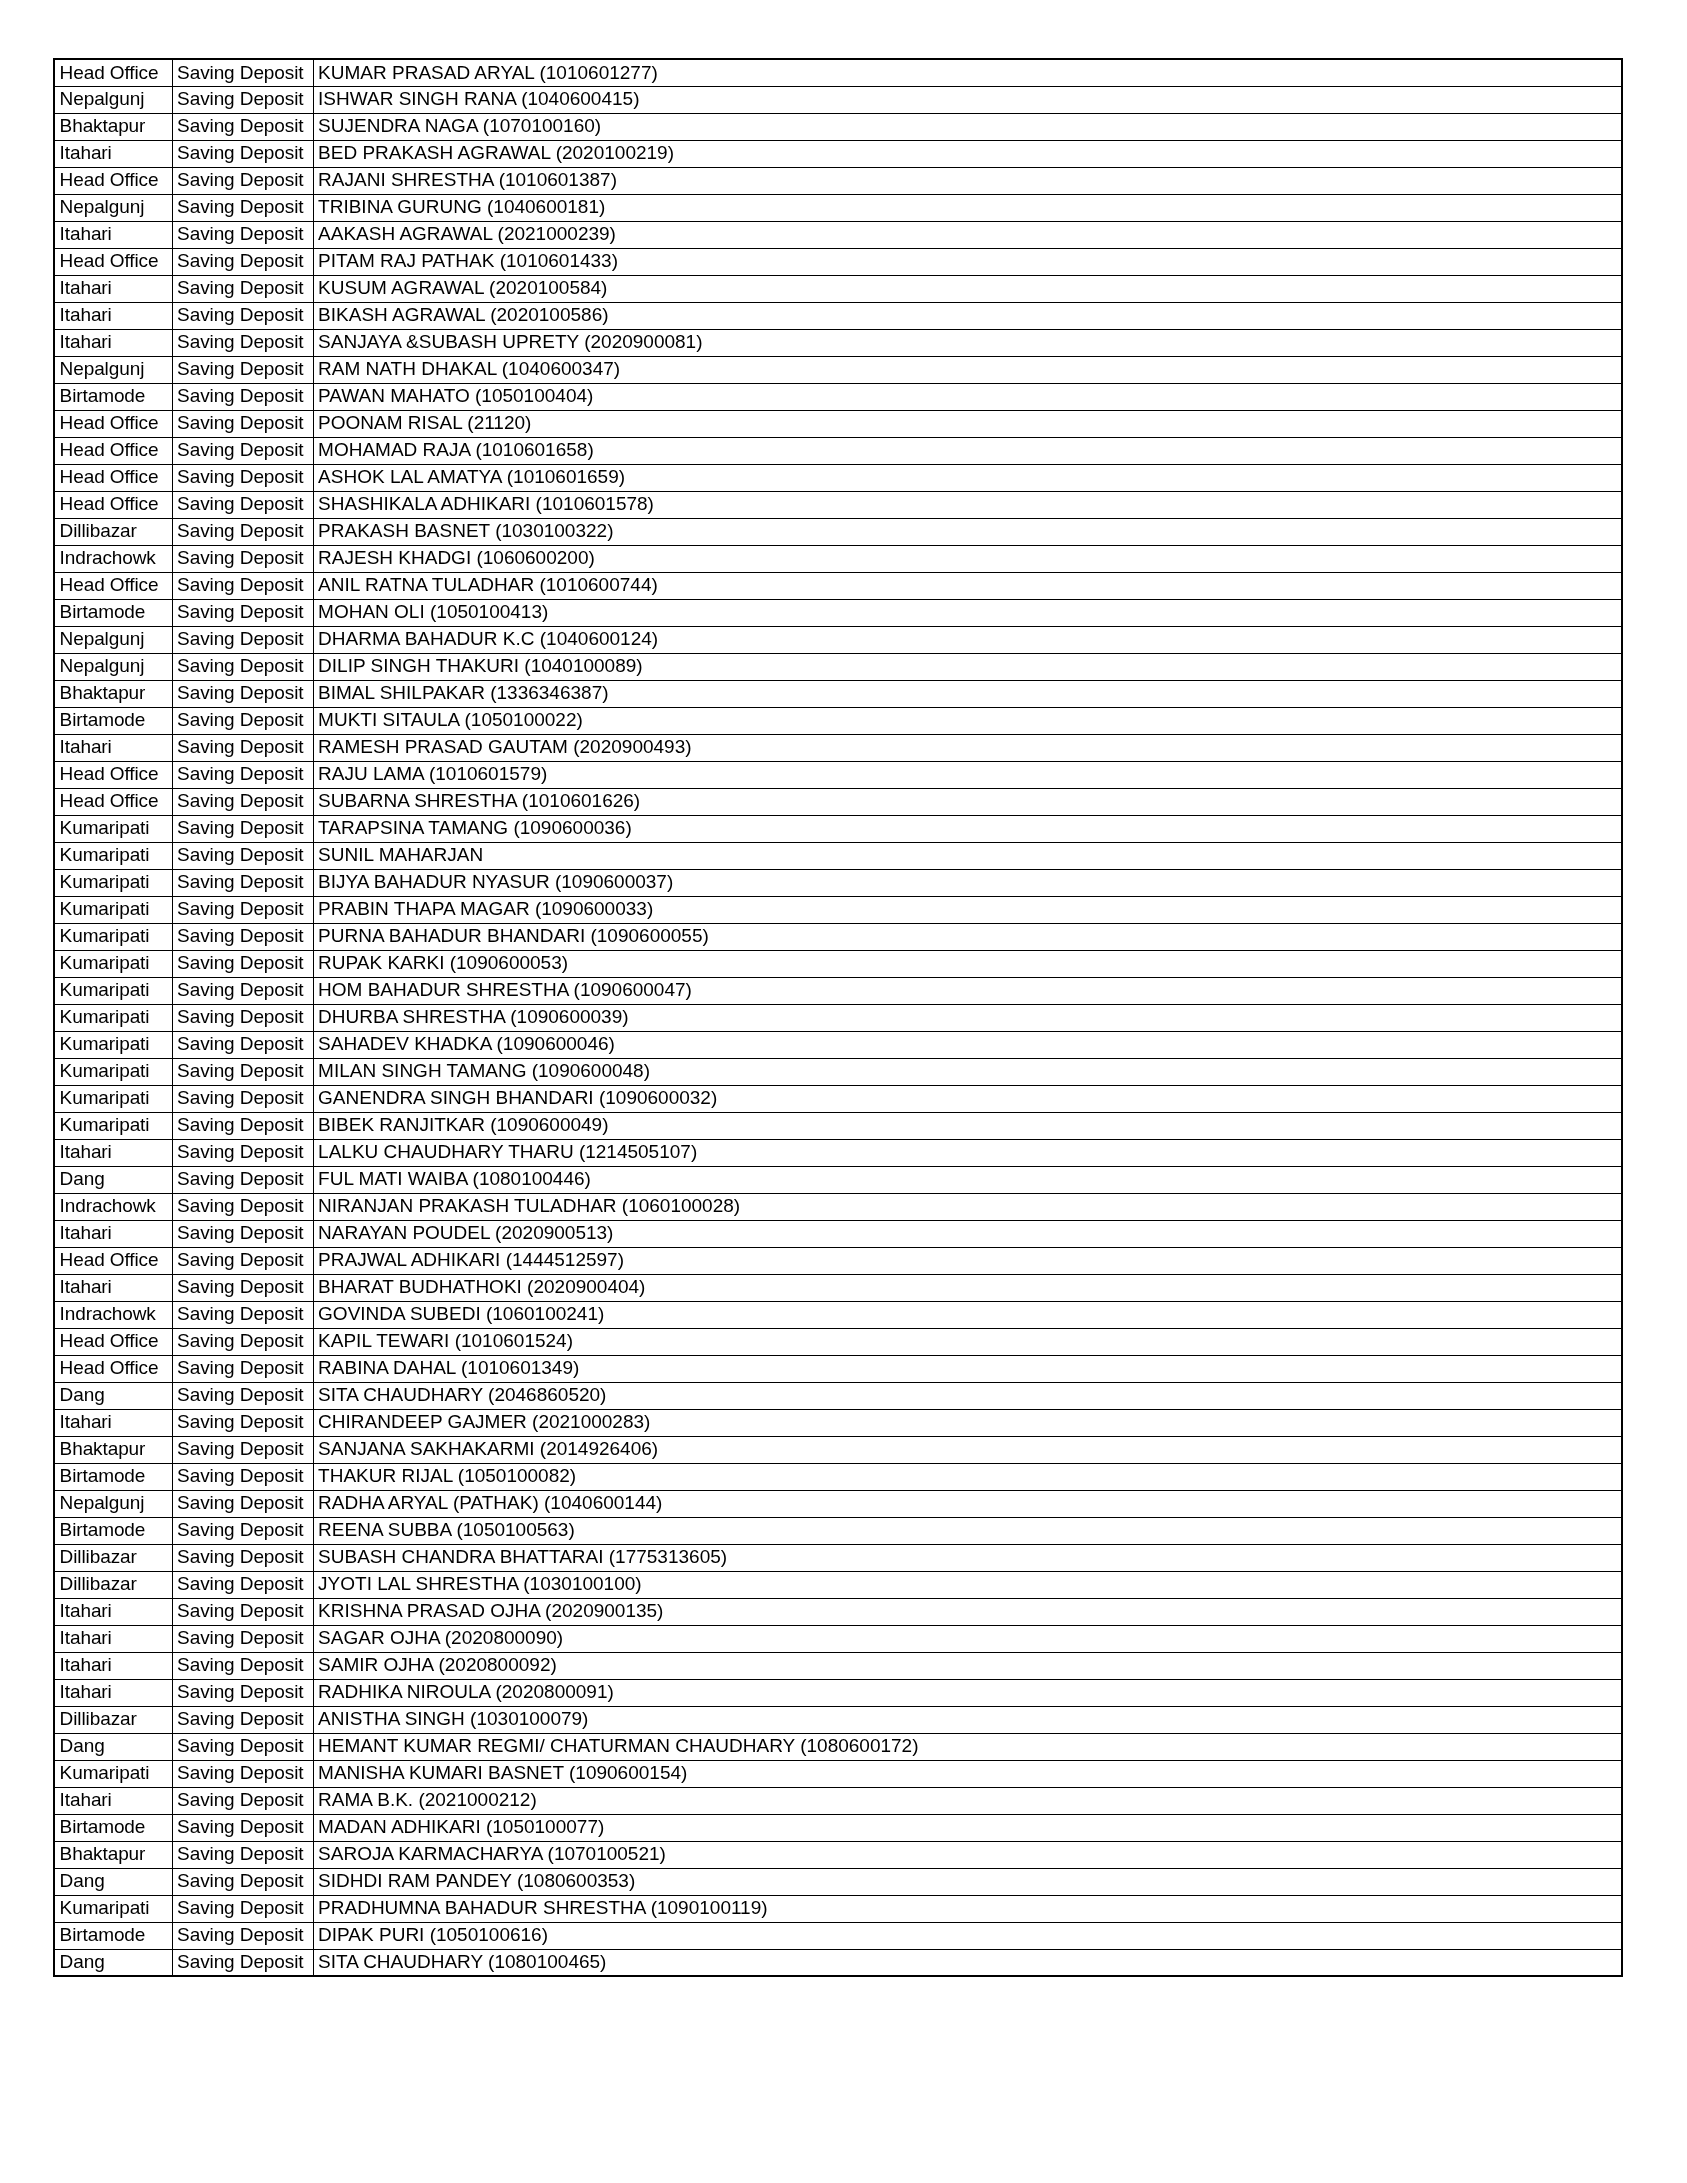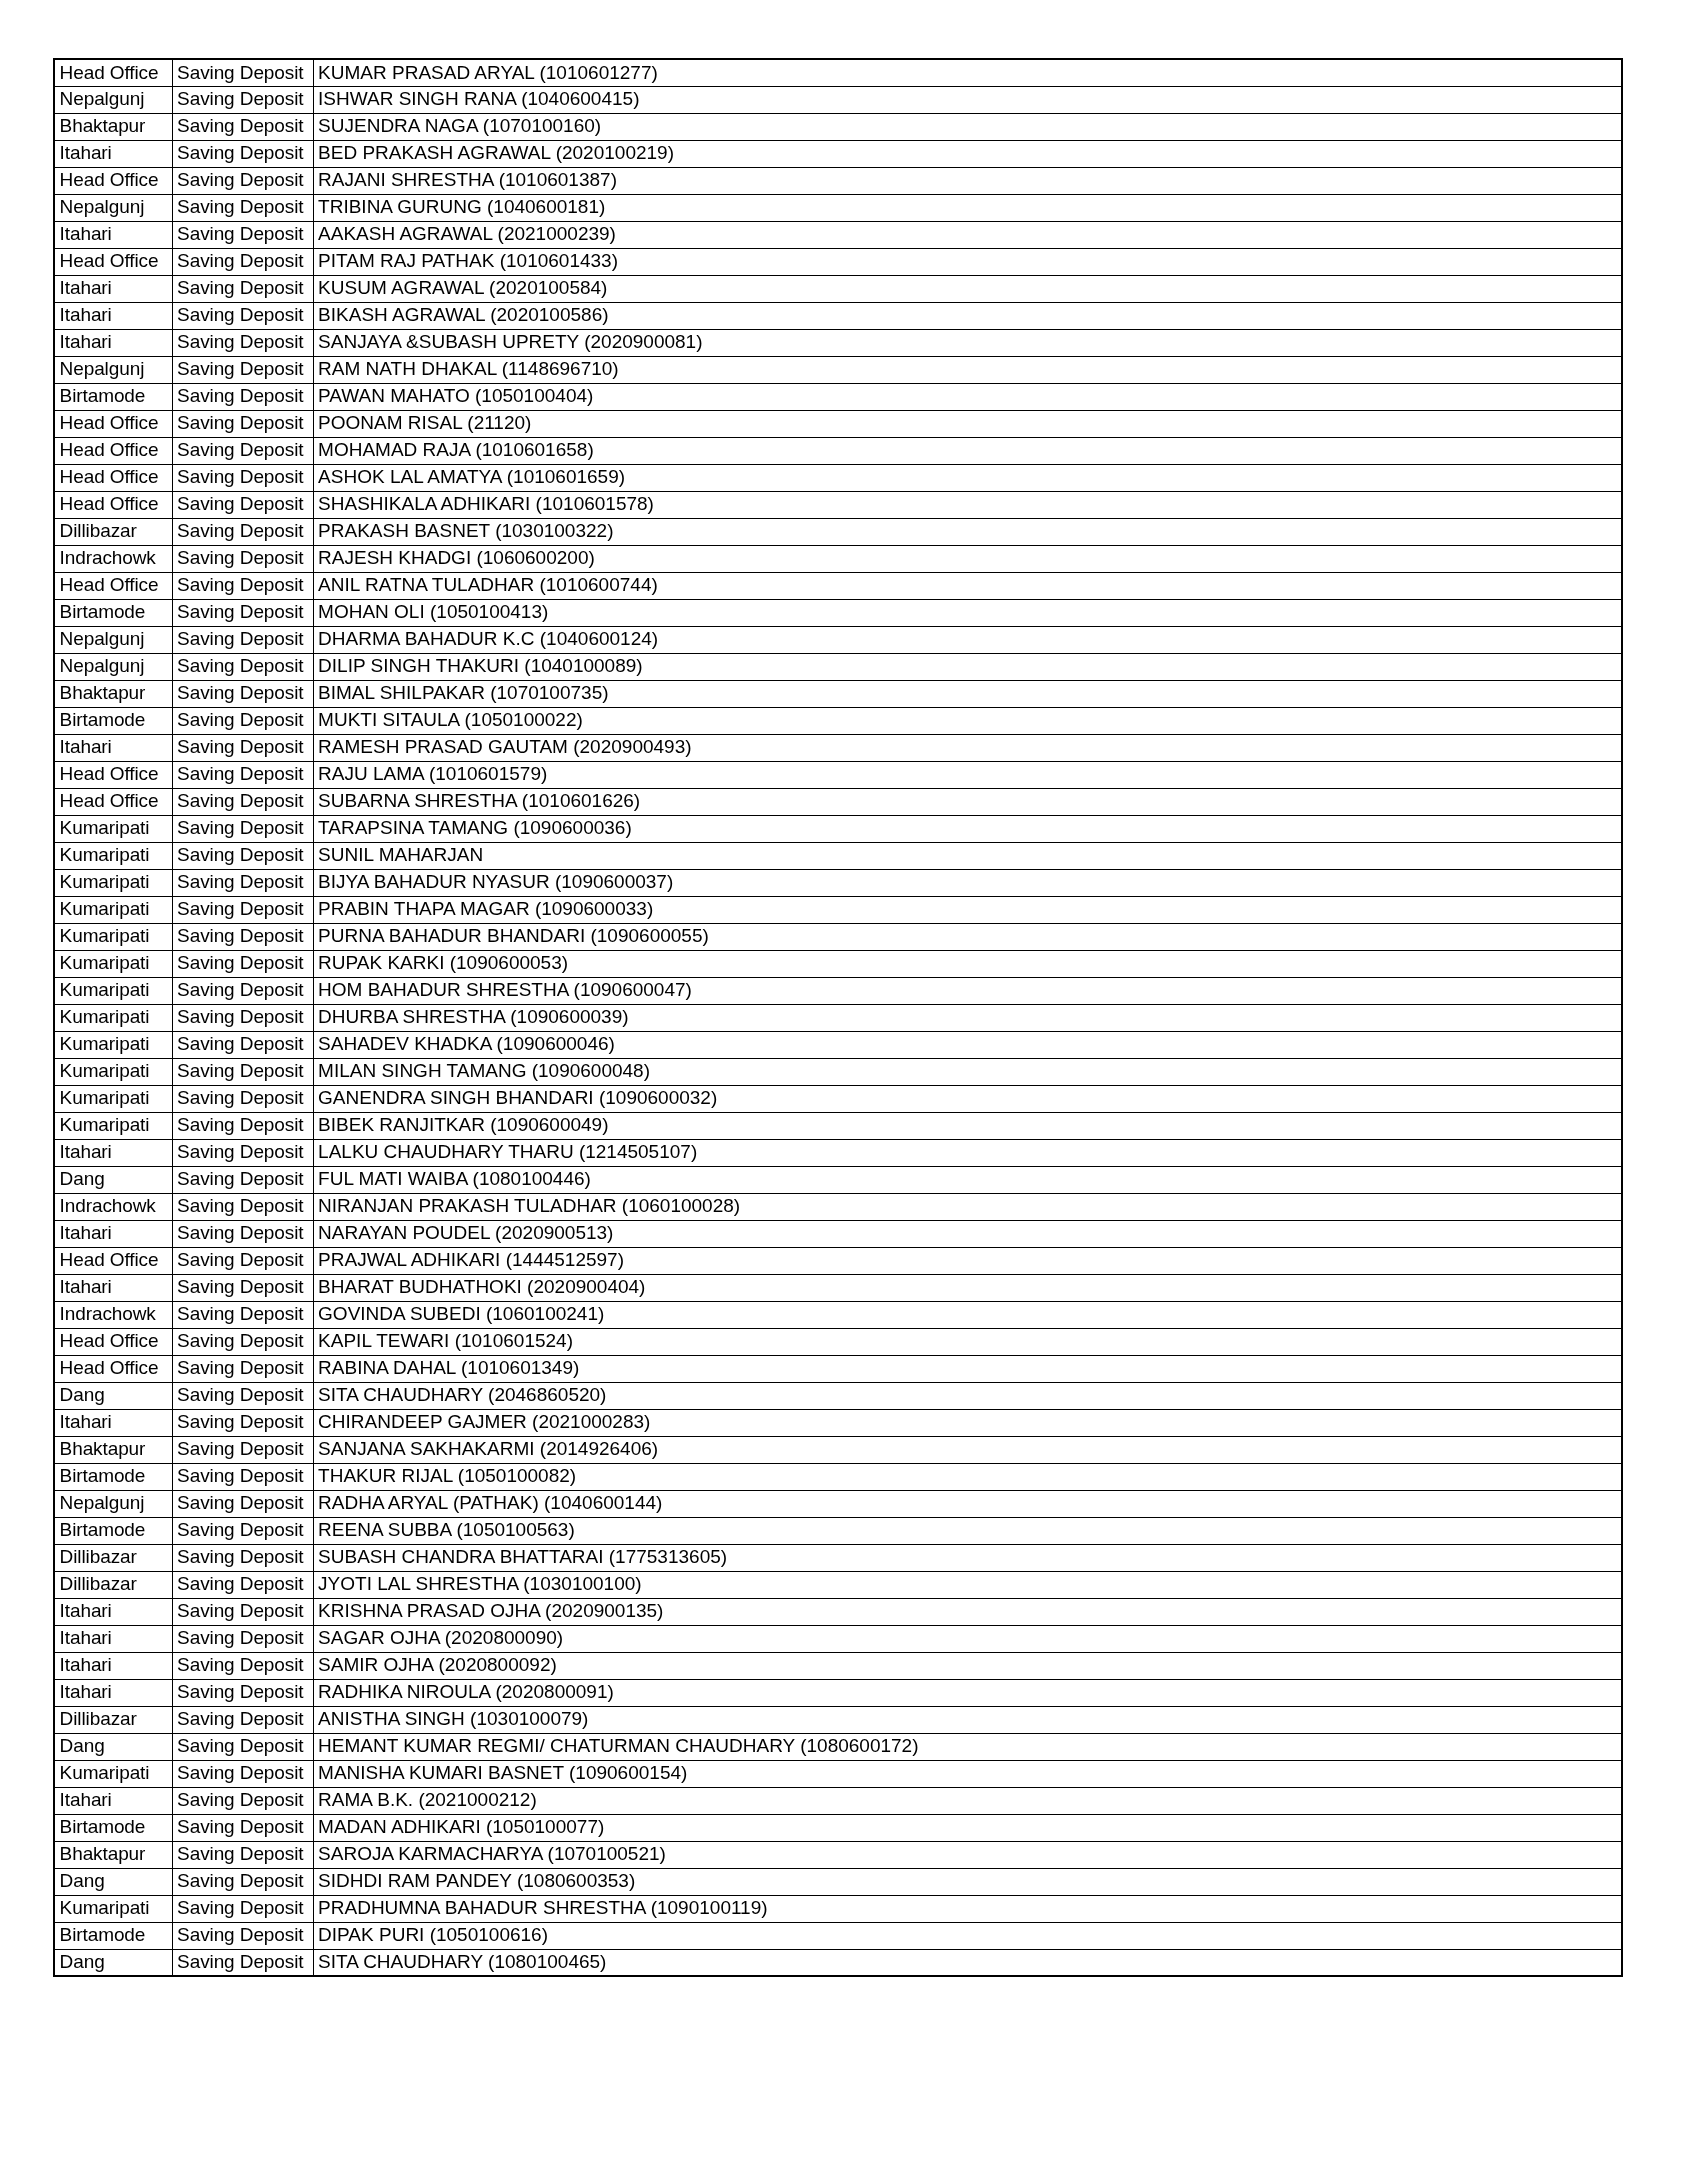--- a/index.html
+++ b/index.html
@@ -107,21 +107,21 @@
           <td class="holder-cell">BIKASH AGRAWAL (2020100586)</td>
         </tr>
         <tr>
           <td class="branch-cell">Itahari</td>
           <td class="type-cell">Saving Deposit</td>
           <td class="holder-cell">SANJAYA &amp;SUBASH UPRETY (2020900081)</td>
         </tr>
         <tr>
           <td class="branch-cell">Nepalgunj</td>
           <td class="type-cell">Saving Deposit</td>
-          <td class="holder-cell">RAM NATH DHAKAL (1148696710)</td>
+          <td class="holder-cell">RAM NATH DHAKAL (1040600347)</td>
         </tr>
         <tr>
           <td class="branch-cell">Birtamode</td>
           <td class="type-cell">Saving Deposit</td>
           <td class="holder-cell">PAWAN MAHATO (1050100404)</td>
         </tr>
         <tr>
           <td class="branch-cell">Head Office</td>
           <td class="type-cell">Saving Deposit</td>
           <td class="holder-cell">POONAM RISAL (21120)</td>
@@ -167,21 +167,21 @@
           <td class="holder-cell">DHARMA BAHADUR K.C (1040600124)</td>
         </tr>
         <tr>
           <td class="branch-cell">Nepalgunj</td>
           <td class="type-cell">Saving Deposit</td>
           <td class="holder-cell">DILIP SINGH THAKURI (1040100089)</td>
         </tr>
         <tr>
           <td class="branch-cell">Bhaktapur</td>
           <td class="type-cell">Saving Deposit</td>
-          <td class="holder-cell">BIMAL SHILPAKAR (1070100735)</td>
+          <td class="holder-cell">BIMAL SHILPAKAR (1336346387)</td>
         </tr>
         <tr>
           <td class="branch-cell">Birtamode</td>
           <td class="type-cell">Saving Deposit</td>
           <td class="holder-cell">MUKTI SITAULA (1050100022)</td>
         </tr>
         <tr>
           <td class="branch-cell">Itahari</td>
           <td class="type-cell">Saving Deposit</td>
           <td class="holder-cell">RAMESH PRASAD  GAUTAM (2020900493)</td>

